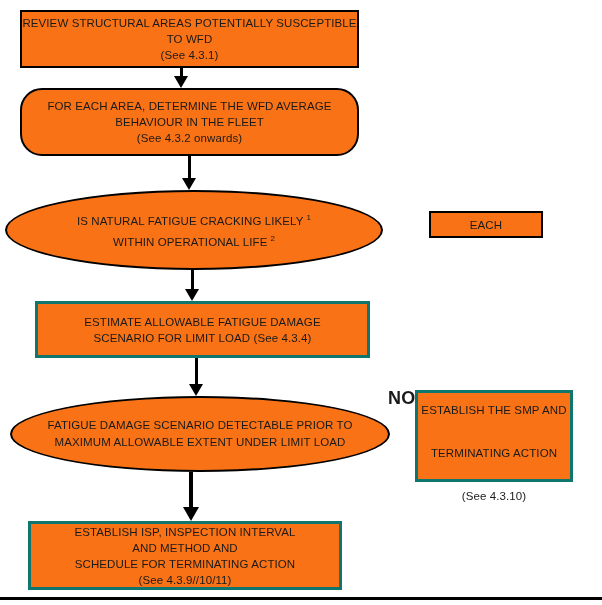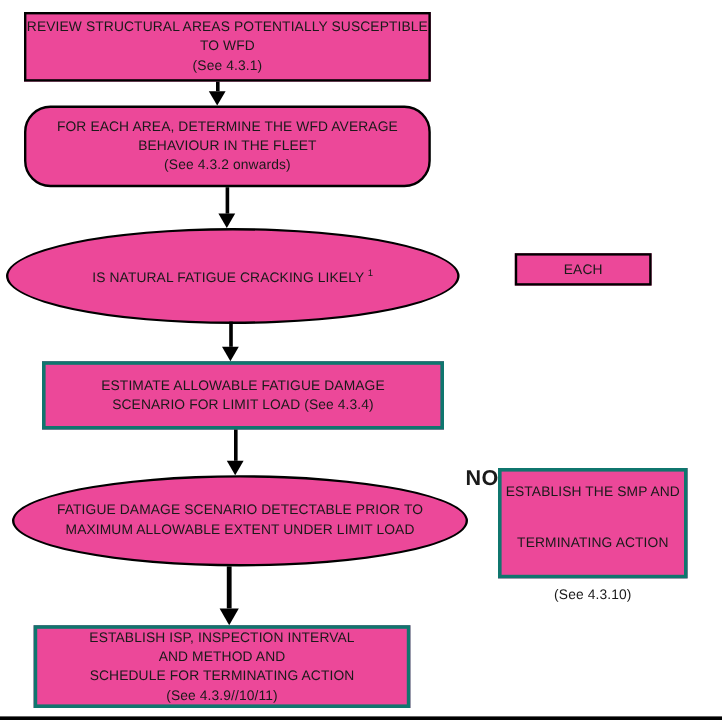--- a/index.html
+++ b/index.html
@@ -8,21 +8,21 @@
     width: 602px;
     height: 605px;
     background: #ffffff;
     font-family: "Liberation Sans", sans-serif;
     color: #1a1a1a;
     overflow: hidden;
   }
   .node {
     position: absolute;
     box-sizing: border-box;
-    background: #ec4899;
+    background: #f97316;
     display: flex;
     flex-direction: column;
     align-items: center;
     justify-content: center;
     text-align: center;
   }
   .process { border: 2px solid #000000; }
   .process-thick { border: 3px solid #0f766e; }
   .decision { border: 2.5px solid #000000; border-radius: 50%; }
   .node .line {
@@ -113,20 +113,21 @@
     <div class="line">(See 4.3.2 onwards)</div>
   </div>
 
   <div id="arrow-2" class="arrow">
     <div class="shaft"></div>
     <div class="head"></div>
   </div>
 
   <div id="ellipse-cracking" class="node decision">
     <div class="line"><span>IS NATURAL FATIGUE CRACKING LIKELY</span><sup class="fnote">1</sup></div>
+    <div class="line"><span>WITHIN OPERATIONAL LIFE</span><sup class="fnote">2</sup></div>
   </div>
 
   <div id="box-stop" class="node process">
     <div class="line">EACH</div>
   </div>
 
   <div id="arrow-3" class="arrow">
     <div class="shaft"></div>
     <div class="head"></div>
   </div>

